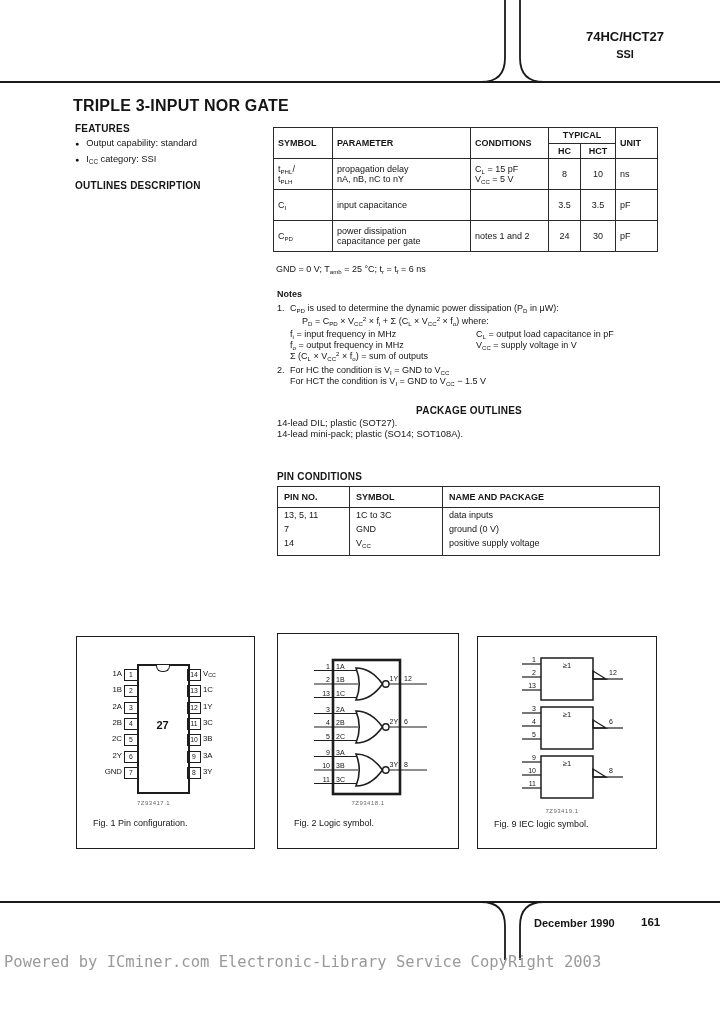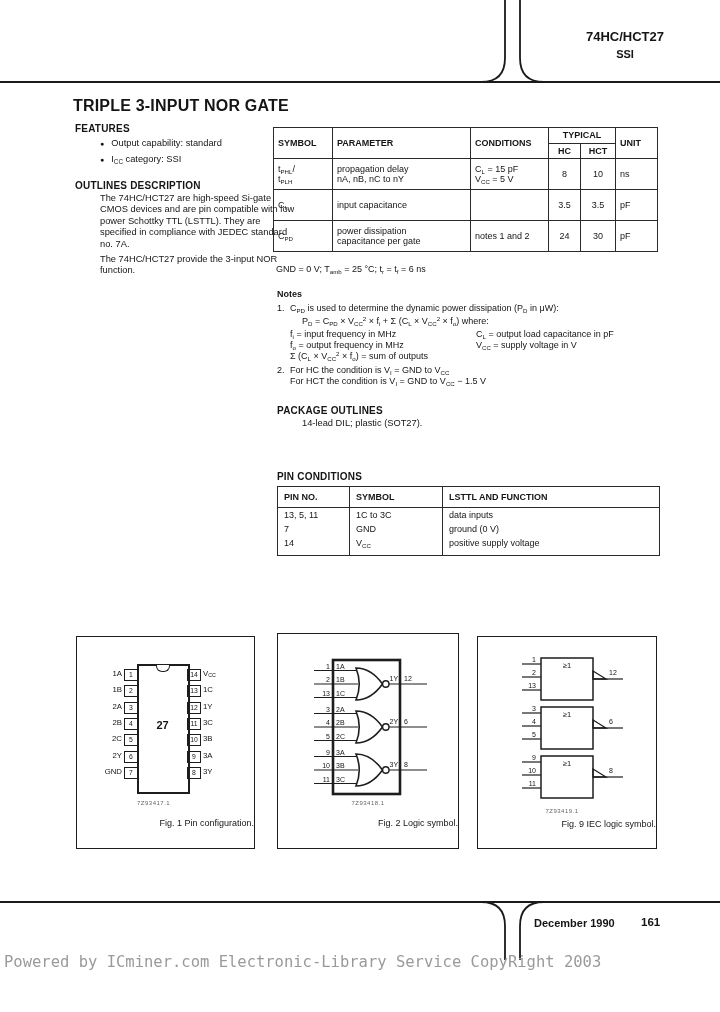--- a/index.html
+++ b/index.html
@@ -2,43 +2,43 @@
 <html><head>
 <meta charset="utf-8">
 <style>
   html,body{margin:0;padding:0;background:#e8e8e8;}
   .page{position:relative;width:720px;height:1012px;background:#ffffff;
         font-family:"Liberation Sans",sans-serif;color:#151515;overflow:hidden;}
   .abs{position:absolute;}
   sub{font-size:0.68em;line-height:0;vertical-align:-0.25em;}
   sup{font-size:0.68em;line-height:0;vertical-align:0.45em;}
   .b{font-weight:bold;}
-  .h-sec{font-weight:bold;font-size:10px;letter-spacing:0.2px;}
-  .small-txt{font-size:9.3px;line-height:11.4px;margin-left:25px;}
+  .h-sec{font-weight:bold;font-size:10px;letter-spacing:0.2px;text-align:center;}
+  .small-txt{font-size:9.3px;line-height:11.4px;}
 
   
   table.chartable{border-collapse:collapse;table-layout:fixed;width:384px;
                   font-size:9px;line-height:10.5px;}
   table.chartable th, table.chartable td{border:1.2px solid #2a2a2a;padding:2px 4px;
                   vertical-align:middle;text-align:left;}
   table.chartable th{font-weight:bold;}
   table.chartable td.num, table.chartable th.cnum{text-align:center;}
   .typ-head{text-align:center !important;}
 
   
   table.pintable{border-collapse:collapse;table-layout:fixed;width:382px;
                  font-size:9px;line-height:11px;border:1.2px solid #2a2a2a;}
   table.pintable th{font-weight:bold;text-align:left;padding:5px 6px 4px 6px;
                  border-bottom:1.2px solid #2a2a2a;}
   table.pintable td{padding:2px 6px 1px 6px;}
   table.pintable th + th, table.pintable td + td{border-left:1.2px solid #2a2a2a;}
 
   
   .figbox{position:absolute;border:1.5px solid #1d1d1d;background:#fff;}
-  .figcap{position:absolute;left:0;right:0;text-align:right;font-size:9px;}
+  .figcap{position:absolute;left:16px;right:0;text-align:left;font-size:9px;}
   .figcode{position:absolute;font-size:6px;color:#666;letter-spacing:0.5px;}
   .pinbox{position:absolute;border:1.1px solid #1d1d1d;width:12px;height:10px;
           font-size:6.8px;line-height:10px;text-align:center;}
   .piplbl{position:absolute;font-size:7.8px;line-height:10px;}
 
   .bullet-row{display:flex;align-items:flex-start;margin-bottom:5px;}
   .bullet-dot{font-size:7px;line-height:11px;margin-right:7px;}
 
   .note-row{display:flex;}
   .defgrid{display:grid;grid-template-columns:186px auto;column-gap:0;}
@@ -67,24 +67,20 @@
         <span class="bullet-dot">●</span>
         <span>Output capability: standard</span>
       </div>
       <div class="bullet-row">
         <span class="bullet-dot">●</span>
         <span>I<sub>CC</sub> category: SSI</span>
       </div>
     </div>
 
   <div class="abs h-sec" style="left:75px;top:180px;">OUTLINES DESCRIPTION</div>
-  <div class="abs small-txt" style="left:75px;top:193px;width:199px;">
-      <div style="margin-bottom: 4px;">The 74HC/HCT27 are high-speed Si-gate CMOS devices and are pin compatible with low power Schottky TTL (LSTTL). They are specified in compliance with JEDEC standard no. 7A.</div>
-      <div style="margin-bottom: 4px;">The 74HC/HCT27 provide the 3-input NOR function.</div>
-    </div>
 
   <table class="chartable abs" style="left:273px;top:127px;">
     <colgroup>
       <col style="width:59px">
         <col style="width:138px">
         <col style="width:78px">
       <col style="width:32px">
         <col style="width:35px">
         <col style="width:42px">
     </colgroup>
@@ -153,35 +149,36 @@
           <div>For HC  the condition is V<sub>I</sub> = GND to V<sub>CC</sub></div>
           <div>For HCT the condition is V<sub>I</sub> = GND to V<sub>CC</sub> − 1.5 V</div>
         </div>
     </div>
   </div>
 
   <div class="abs" style="left:277px;top:405px;width:384px;">
     <div class="h-sec">PACKAGE OUTLINES</div>
     <div class="small-txt" style="margin-top:2px;">
         <div>14-lead DIL; plastic (SOT27).</div>
+        <div>14-lead mini-pack; plastic (SO14; SOT108A).</div>
       </div>
   </div>
 
   <div class="abs h-sec" style="left:277px;top:471px;">PIN CONDITIONS</div>
   <table class="pintable abs" style="left:277px;top:486px;">
     <colgroup>
         <col style="width:72px">
         <col style="width:93px">
         <col style="width:217px">
       </colgroup>
     <thead>
         <tr>
           <th>PIN NO.</th>
           <th>SYMBOL</th>
-          <th>LSTTL AND FUNCTION</th>
+          <th>NAME AND PACKAGE</th>
         </tr>
       </thead>
     <tbody>
         <tr>
           <td>13, 5, 11</td>
           <td>1C to 3C</td>
           <td>data inputs</td>
         </tr>
         <tr>
           <td>7</td>

